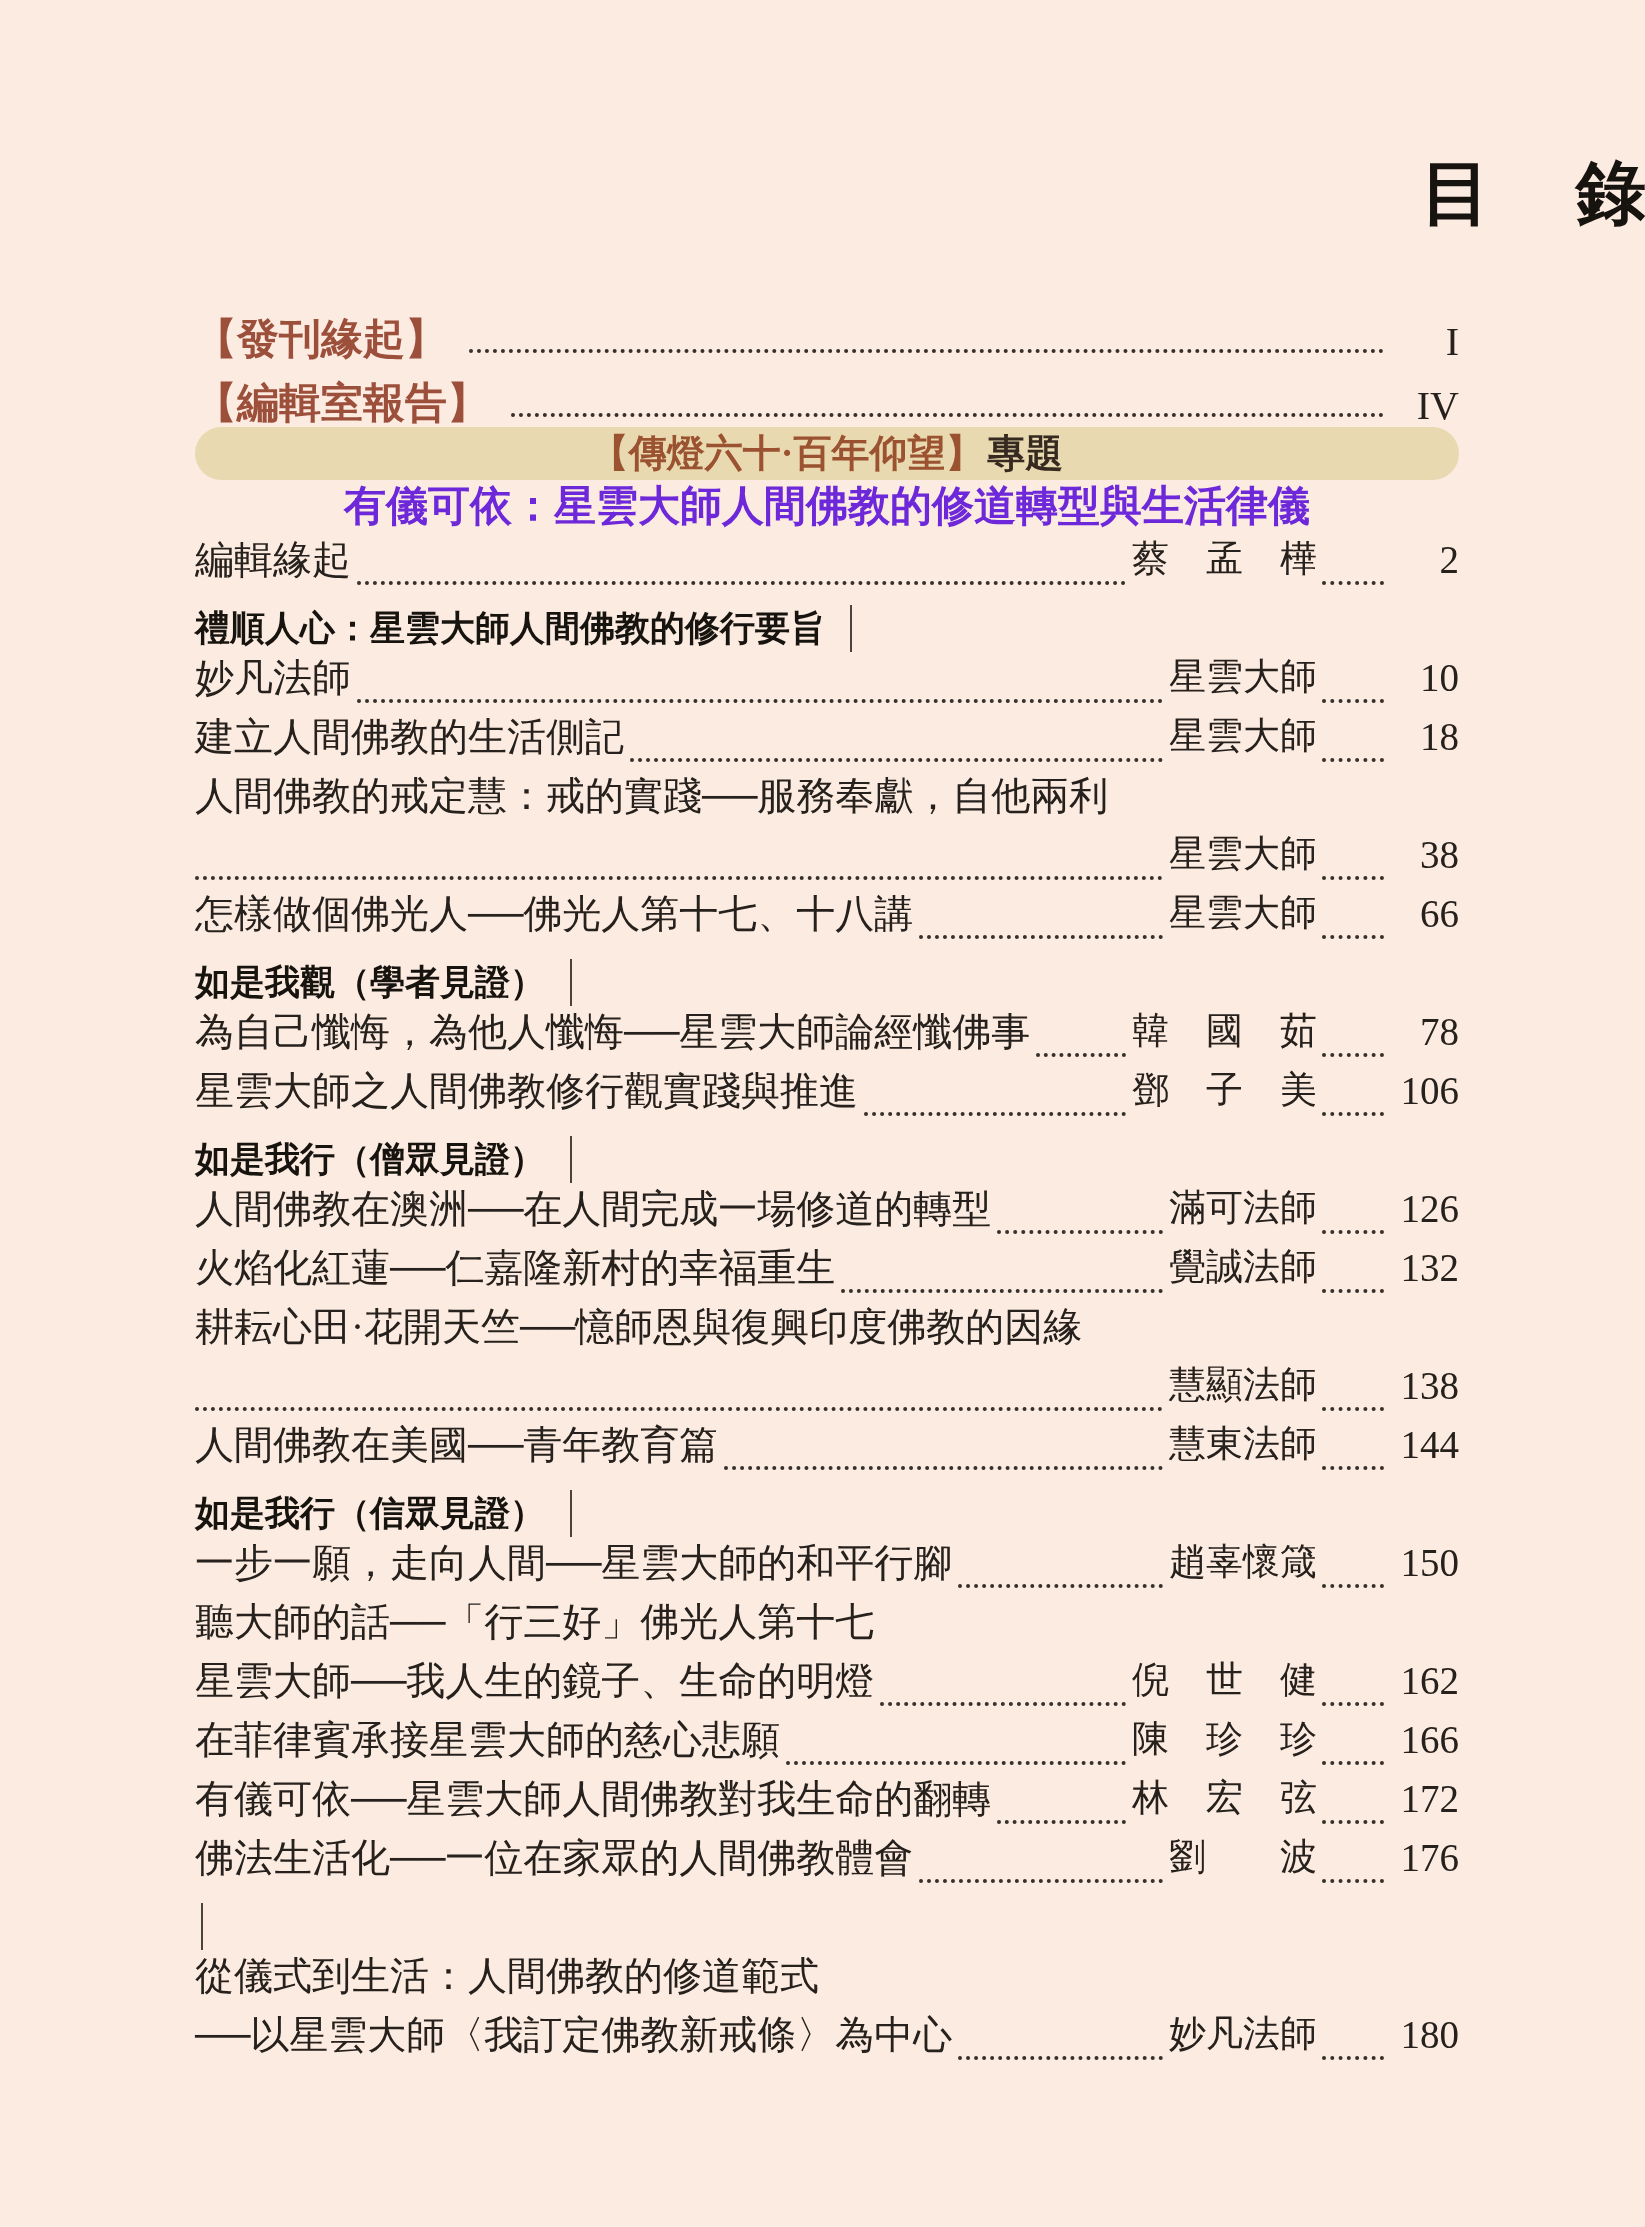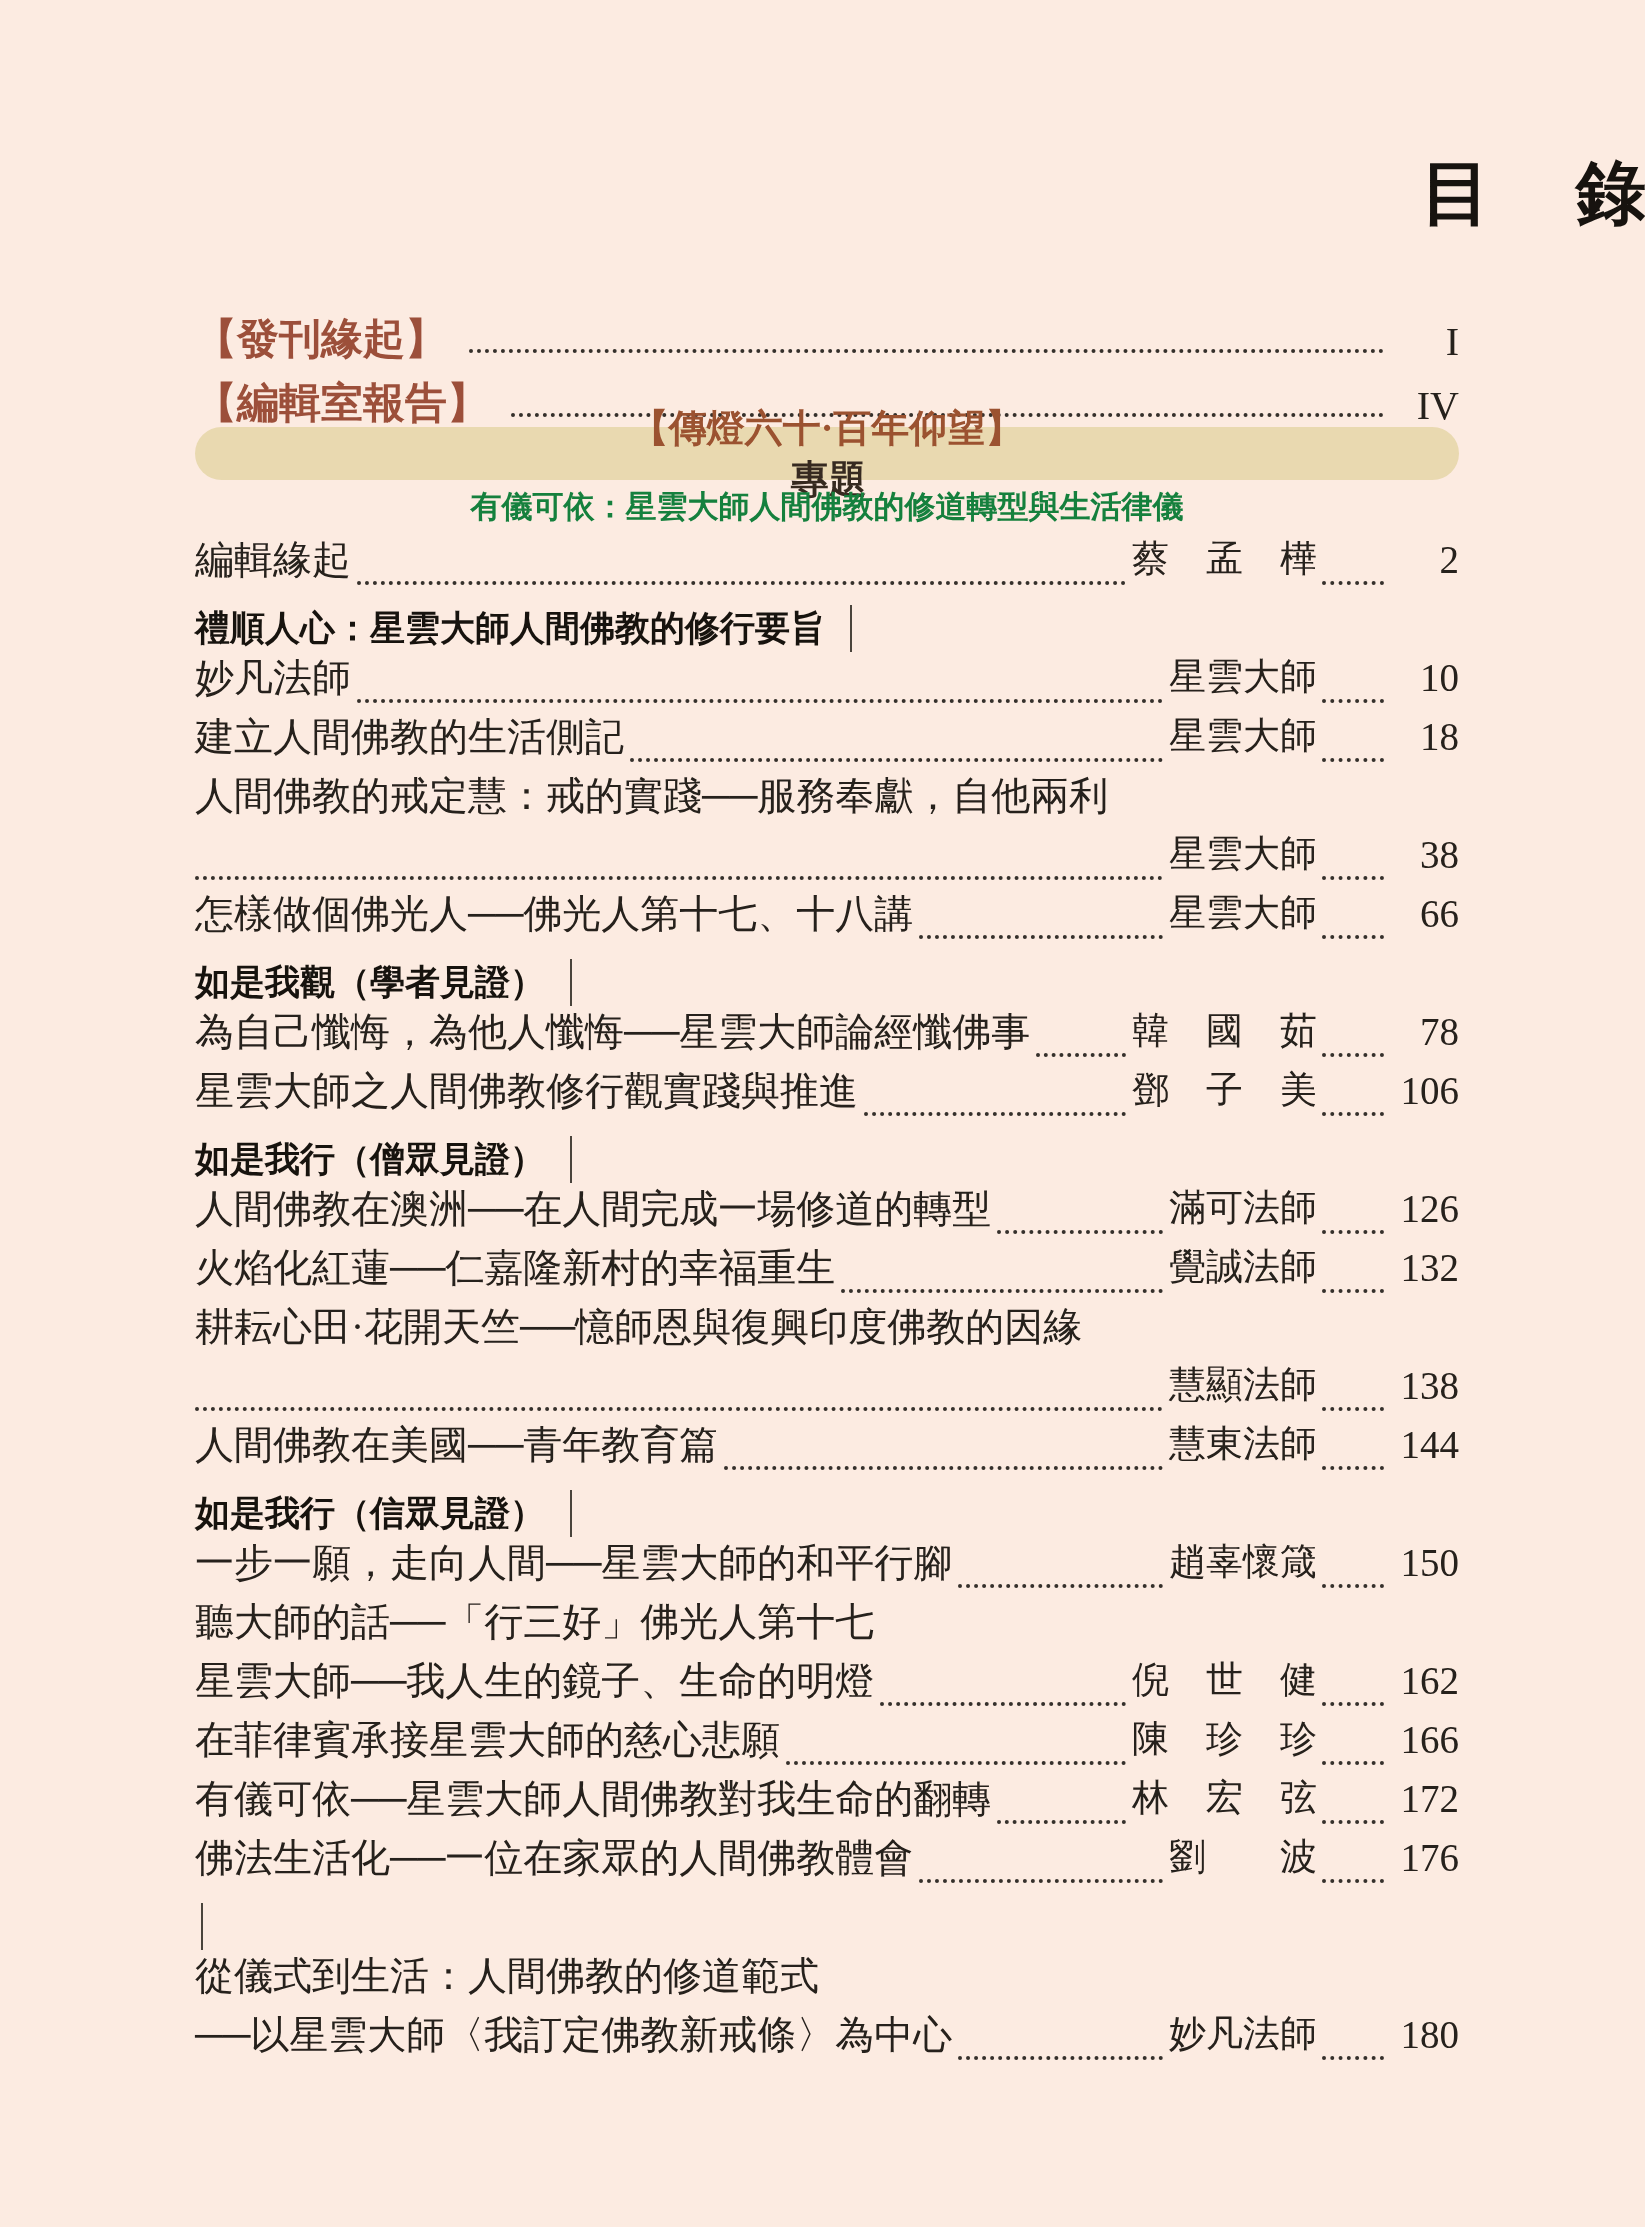--- a/index.html
+++ b/index.html
@@ -36,27 +36,27 @@
   .leader:first-child{margin-left:0;}
   .leader2{
     flex:0 0 62px;height:0;align-self:flex-end;
     border-bottom:4px dotted var(--dot_leader,#35302b);
     margin:0 4.5px 13.4px 4.5px;
   }
   .banner{
     margin-top:-2.7px;height:53px;border-radius:28.5px;
     background:var(--banner_bg,#e9d9b0);
     display:flex;align-items:center;justify-content:center;
-    font-size:38px;font-weight:700;white-space:nowrap;flex-direction:column;
+    font-size:38px;font-weight:700;white-space:nowrap;
   }
   .banner .hl{color:var(--banner_text,#9b5230);}
   .banner .sfx{color:var(--banner_suffix,#362a20);margin-left:3.6px;}
   .subtitle{
     height:53px;line-height:53px;text-align:center;
-    font-size:31px;font-weight:700;color:#15803d;white-space:nowrap;
+    font-size:42px;font-weight:700;color:#6d28d9;white-space:nowrap;
   }
   .toc{margin-top:6.2px;}
   .row{display:flex;align-items:flex-start;height:59px;font-size:39px;}
   .row .t{white-space:nowrap;line-height:1;padding-bottom:5.3px;}
   .row .author{white-space:pre;line-height:1;padding-bottom:5.3px;font-size:37px;}
   .row .page-num{min-width:71px;text-align:right;font-size:39px;line-height:1;padding-bottom:3.6px;}
   .row-h{
     display:flex;align-items:center;height:59px;
     font-family:"Liberation Sans", sans-serif;font-weight:700;
     font-size:35px;color:#17130e;gap:19px;

